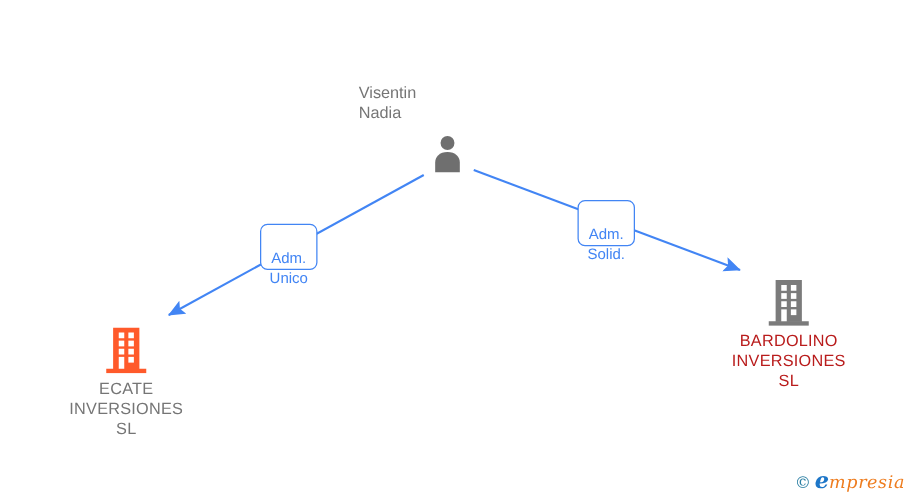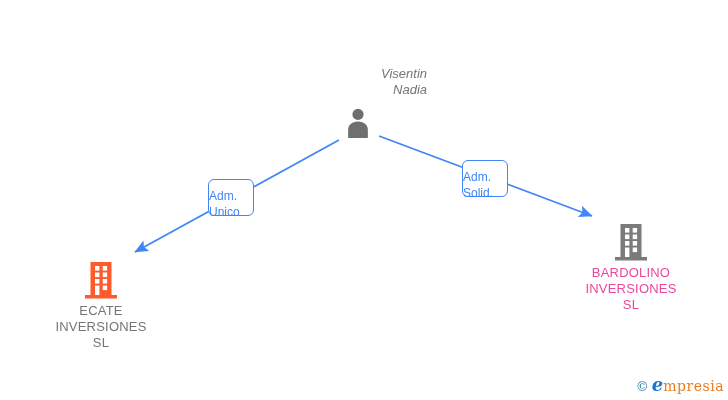--- a/index.html
+++ b/index.html
@@ -6,42 +6,42 @@
   .canvas{
     position:relative;width:728px;height:400px;background:#ffffff;overflow:hidden;
     font-family:"Liberation Sans",sans-serif;
   }
   .edges-svg{position:absolute;left:0;top:0;width:728px;height:400px;}
   .node{position:absolute;text-align:center;cursor:pointer;}
   .node-label{
     font-size:13px;line-height:16px;color:#757575;white-space:pre-line;
     letter-spacing:0.2px;
   }
-  .person-name{position:absolute;left:287px;top:66px;width:140px;text-align:right;
-    font-size:13px;line-height:16px;color:#757575;white-space:pre-line;font-style:italic;}
+  .person-name{position:absolute;left:287px;top:66px;width:140px;text-align:left;
+    font-size:13px;line-height:16px;color:#757575;white-space:pre-line;}
   .person-icon{position:absolute;left:344px;top:108px;width:28px;height:30px;}
   .edge-label{
     position:absolute;box-sizing:border-box;width:46px;height:37px;
     background:#ffffff;border:1px solid #4285f4;border-radius:6px;
-    color:#4285f4;font-size:12px;line-height:16px;text-align:left;
-    white-space:pre-line;padding-top:8px;
+    color:#4285f4;font-size:12px;line-height:16px;text-align:center;
+    white-space:pre-line;padding-top:18px;
   }
   .edge-label-1{left:208px;top:179px;}
   .edge-label-2{left:462px;top:160px;}
   .company-icon{display:block;margin:0 auto;width:34px;height:37px;}
   .company-ecate{left:31px;top:262px;width:140px;}
   .company-bardolino{left:561px;top:224px;width:140px;}
   .company-name{margin-top:4px;}
   .watermark{
     position:absolute;right:4px;bottom:5px;display:flex;align-items:baseline;
     font-family:"DejaVu Serif",serif;cursor:pointer;
   }
   .wm-copy{font-size:13px;font-style:normal;margin-right:3px;}
   .wm-initial{font-size:18px;font-style:italic;font-weight:bold;}
-  .wm-rest{font-size:14px;letter-spacing:0.5px;}
+  .wm-rest{font-size:14px;font-style:italic;letter-spacing:0.5px;}
 </style>
 </head>
 <body>
 
 <div class="canvas">
 
   <svg class="edges-svg">
     <defs>
       <marker id="arrow" markerWidth="10" markerHeight="8" refX="7.6" refY="3.5" orient="auto">
         <path d="M0,0 L8,3.5 L0,7 L1.6,3.5 z" fill="#4285f4"></path>
@@ -97,21 +97,21 @@
         <rect x="11" y="4" width="4.4" height="4.6"></rect>
         <rect x="18.7" y="4" width="4.4" height="4.6"></rect>
         <rect x="11" y="10.5" width="4.4" height="4.6"></rect>
         <rect x="18.7" y="10.5" width="4.4" height="4.6"></rect>
         <rect x="11" y="17" width="4.4" height="4.6"></rect>
         <rect x="18.7" y="17" width="4.4" height="4.6"></rect>
         <rect x="11" y="23.5" width="4.4" height="9.5"></rect>
         <rect x="18.7" y="23.5" width="4.4" height="4.6"></rect>
       </g>
     </svg>
-    <div class="node-label company-name" style="color: #ec4899;">BARDOLINO
+    <div class="node-label company-name" style="color: #b91c1c;">BARDOLINO
 INVERSIONES
 SL</div>
   </div>
 
   <div class="watermark">
     <span class="wm-copy" style="color: rgb(43, 127, 163);">©</span>
     <span class="wm-initial" style="color: rgb(29, 118, 200);">e</span>
     <span class="wm-rest" style="color: rgb(238, 124, 30);">mpresia</span>
   </div>
 

